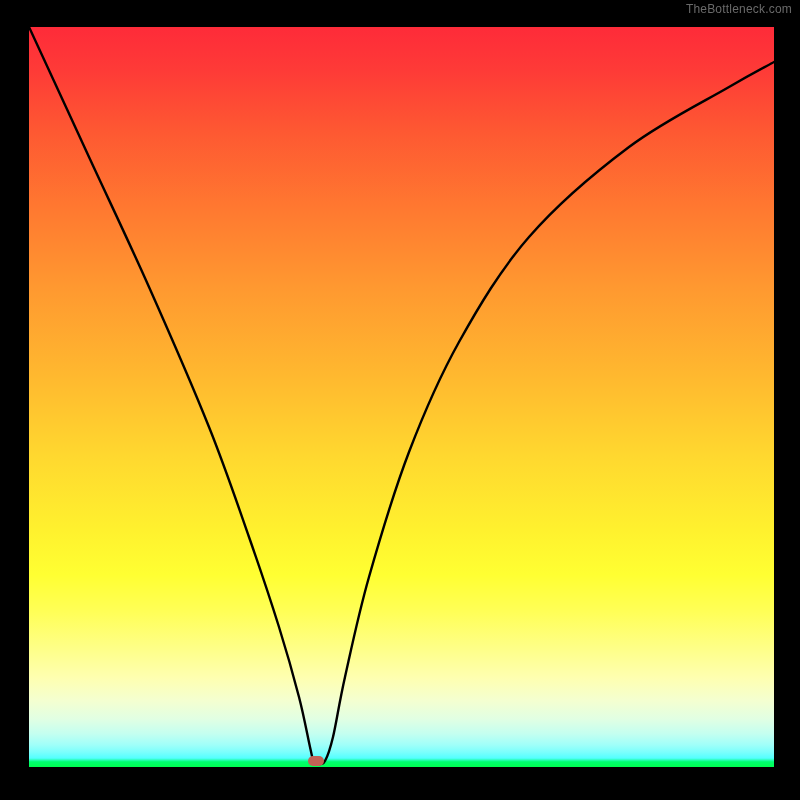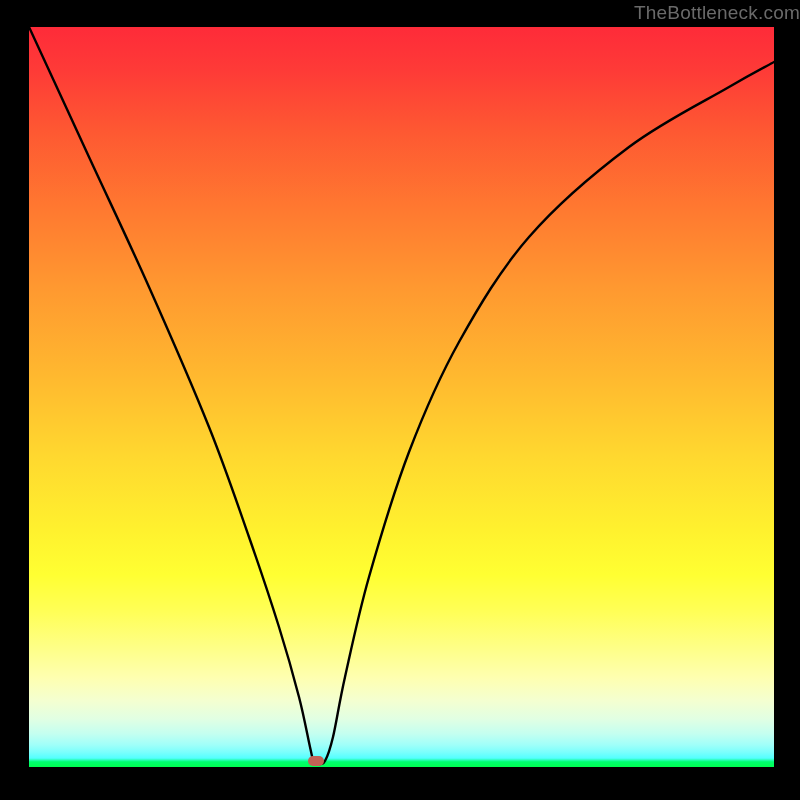--- a/index.html
+++ b/index.html
@@ -7,23 +7,23 @@
     width: 800px;
     height: 800px;
     background: #000;
     position: relative;
     overflow: hidden;
     font-family: Arial, Helvetica, sans-serif;
   }
   .watermark {
     position: absolute;
     top: 2px;
-    right: 0;
+    right: 8px;
     color: #6a6a6a;
-    font-size: 19px;
+    font-size: 12px;
     letter-spacing: 0.2px;
     z-index: 10;
   }
   .plot-frame {
     position: absolute;
     left: 29px;
     top: 27px;
     width: 745px;
     height: 740px;
     background: linear-gradient(to bottom,

